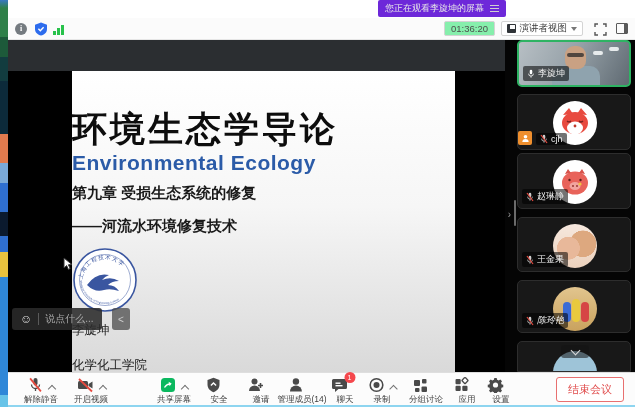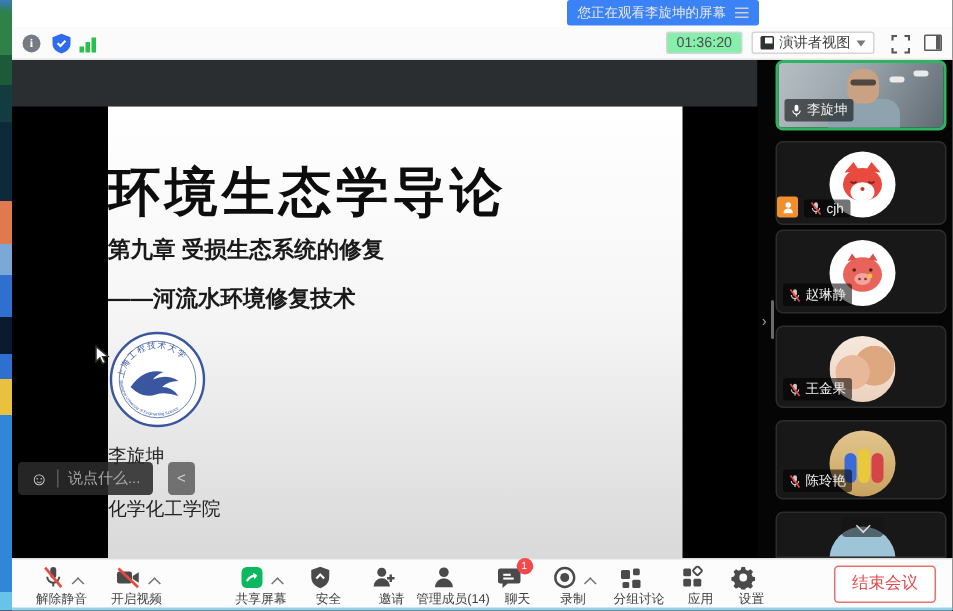--- a/index.html
+++ b/index.html
@@ -8,21 +8,21 @@
   #stage { position:absolute; inset:0; width:635px; height:407px; background:#fff; }
 
   
   .desktop-strip { position:absolute; left:0; top:0; width:8px; height:407px;
     background:linear-gradient(180deg,#3a79c2 0%,#2f8049 2%,#2f8049 9%,#1d5a3a 9%,#1d5a3a 14%,#123c3f 14%,#123c3f 20%,#0c2a3a 20%,#0c2a3a 33%,#e07a4e 33%,#e07a4e 40%,#7aa9d8 40%,#7aa9d8 45%,#2f6fd0 45%,#2f6fd0 52%,#0b1a2e 52%,#0b1a2e 58%,#2f6fd0 58%,#2f6fd0 62%,#e8c23e 62%,#e8c23e 68%,#2f87d8 68%,#2f87d8 97%,#67c3e8 97%); }
 
   .win { position:absolute; left:8px; top:0; width:627px; height:407px; background:#fff; }
 
   
   .titlestrip { position:absolute; left:0; top:0; width:627px; height:18px; background:#fff; }
-  .share-tooltip { position:absolute; left:370px; top:0; height:17px; background:#3b82f6; border-radius:2px;
+  .share-tooltip { position:absolute; left:370px; top:0; height:17px; background:#6d28d9; border-radius:2px;
     color:#e8e8e8; font-size:9px; display:flex; align-items:center; gap:6px; padding:0 7px; }
   .tt-icon { width:9px; height:7px; display:flex; flex-direction:column; justify-content:space-between; }
   .tt-icon i { display:block; height:1px; background:#cfcfcf; }
 
   
   .topbar { position:absolute; left:0; top:18px; width:627px; height:22px; background:#fbfbfb; border-bottom:1px solid #e6e6e6; }
   .info-ic { position:absolute; left:7px; top:5px; width:12px; height:12px; border-radius:50%; background:#757b80;
     color:#fff; font-size:8px; font-weight:bold; text-align:center; line-height:12px; font-family:"Liberation Serif",serif; }
   .shield-top { position:absolute; left:26px; top:4px; }
   .signal { position:absolute; left:45px; top:7px; display:flex; align-items:flex-end; gap:1px; height:10px; }
@@ -148,20 +148,21 @@
         <path d="M1 4 V1 H4 M9 1 H12 V4 M12 9 V12 H9 M4 12 H1 V9" stroke="#555" stroke-width="1.4" fill="none"></path>
       </svg>
       <div class="panel-ic"></div>
     </div>
 
     <div class="content">
       <div class="grayband"></div>
 
       <div class="slide">
         <div class="s-title">环境生态学导论</div>
+        <div class="s-sub">Environmental Ecology</div>
         <div class="s-ch1">第九章 受损生态系统的修复</div>
         <div class="s-ch2">——河流水环境修复技术</div>
         <div class="s-logo">
           <svg width="66" height="66" viewBox="0 0 66 66">
             <defs>
               <path id="arcTop" d="M 10 35 A 23 23 0 0 1 56 35"></path>
               <path id="arcBot" d="M 8 32 A 25 25 0 0 0 58 32"></path>
             </defs>
             <circle cx="33" cy="33" r="31" fill="#fff" stroke="#3a56a0" stroke-width="1.6"></circle>
             <circle cx="33" cy="33" r="25.5" fill="none" stroke="#3a56a0" stroke-width="0.5"></circle>
@@ -261,21 +262,21 @@
             <svg width="8" height="10" viewBox="0 0 10 12">
                 <rect x="3.4" y="0.8" width="3.2" height="5.6" rx="1.6" fill="#ccc"></rect>
                 <path d="M2 5.6 a3 3 0 0 0 6 0" stroke="#ccc" stroke-width="1" fill="none"></path>
                 <line x1="5" y1="8.6" x2="5" y2="10.6" stroke="#ccc" stroke-width="1"></line>
                 <line x1="1.2" y1="1" x2="8.8" y2="11" stroke="#e84a3f" stroke-width="1.4"></line>
               </svg>
             <span>王金果</span>
           </div>
         </div>
 
-        <div class="tile" style="top:240px; height:53px;">
+        <div class="tile" style="top:240px; height:53px;font-style:italic;">
           <div class="avatar av-photo-fig">
             <span class="fig fig1"></span>
               <span class="fig fig2"></span>
               <span class="fig fig3"></span>
           </div>
           <div class="name-tag">
             <svg width="8" height="10" viewBox="0 0 10 12">
                 <rect x="3.4" y="0.8" width="3.2" height="5.6" rx="1.6" fill="#ccc"></rect>
                 <path d="M2 5.6 a3 3 0 0 0 6 0" stroke="#ccc" stroke-width="1" fill="none"></path>
                 <line x1="5" y1="8.6" x2="5" y2="10.6" stroke="#ccc" stroke-width="1"></line>

